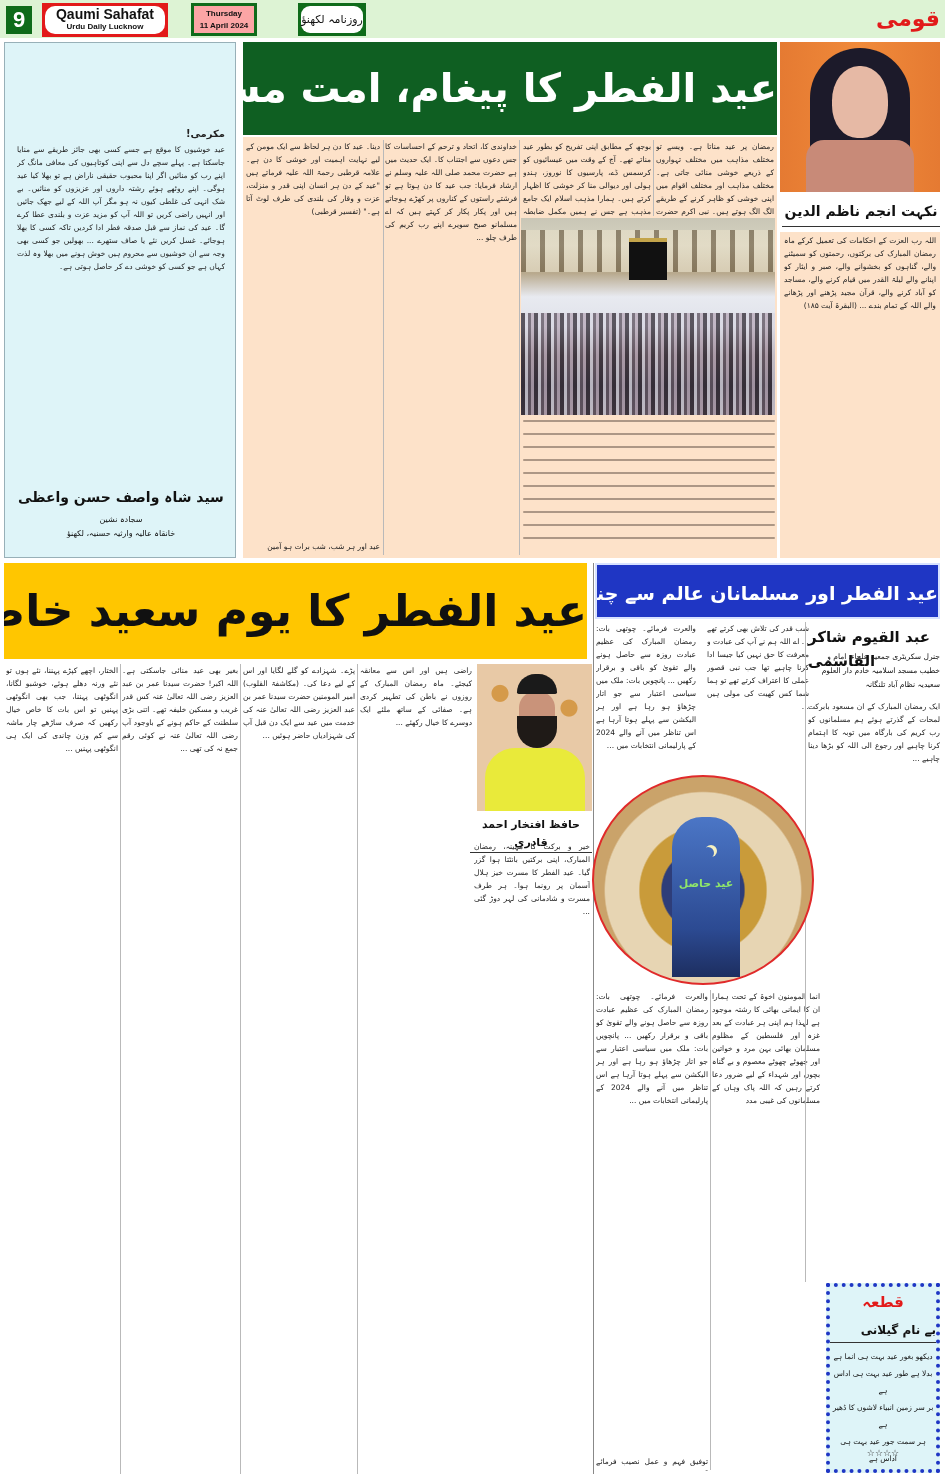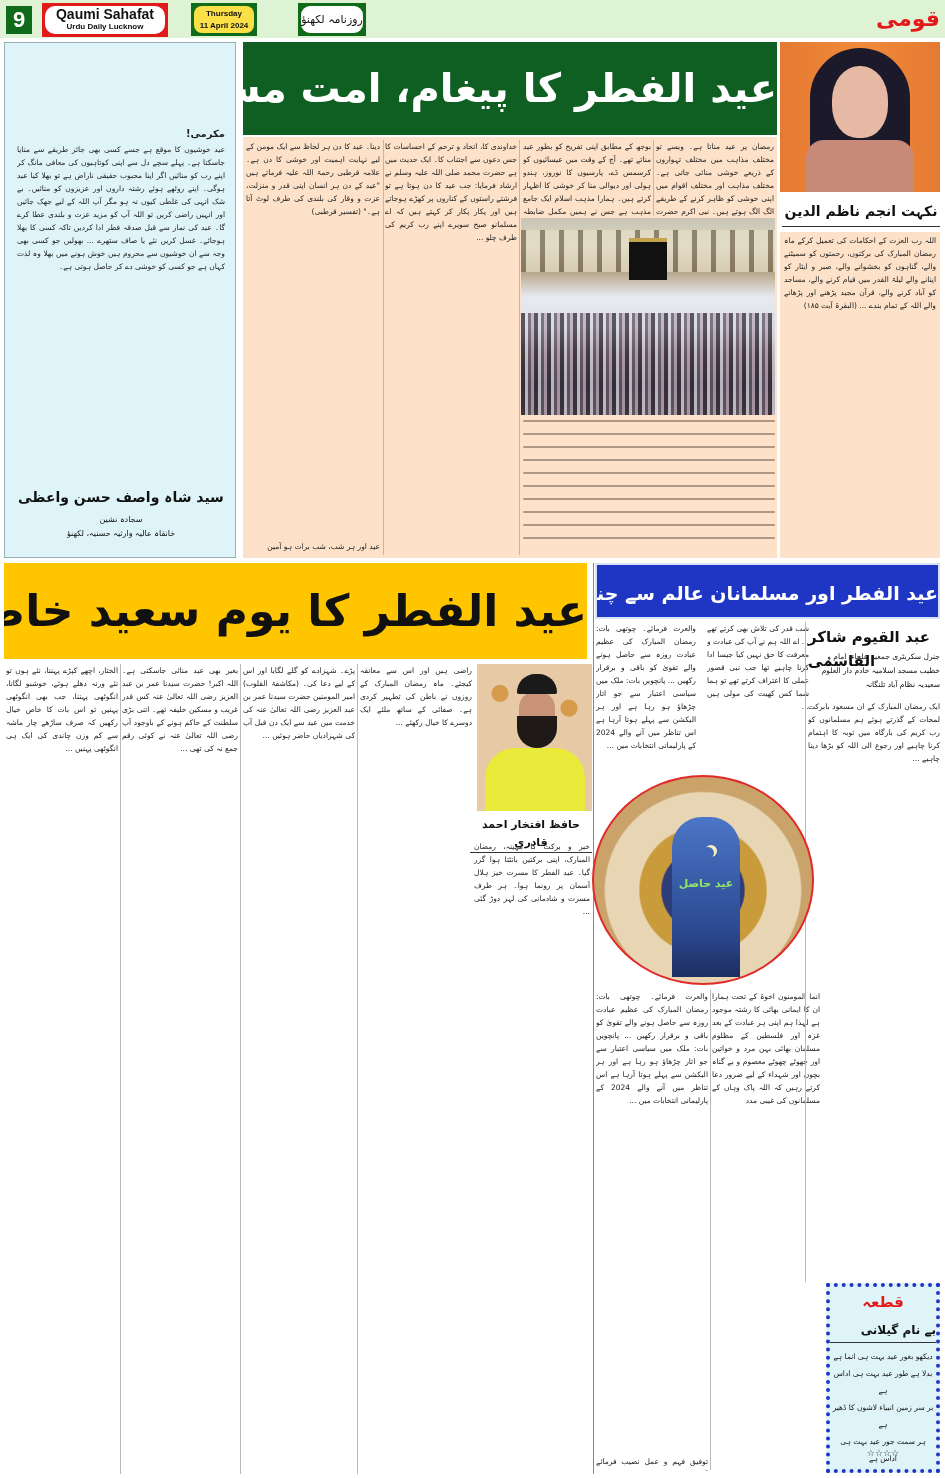--- a/index.html
+++ b/index.html
@@ -8,21 +8,21 @@
   .abs { position: absolute; }
 
   
   .masthead { left: 0; top: 0; width: 945px; height: 38px; background: #ddf3d4; }
   .page-num { left: 6px; top: 6px; width: 26px; height: 28px; background: #0f6b1a; color: #fff; font: bold 22px "Liberation Sans", sans-serif; text-align: center; line-height: 28px; }
   .name-box { left: 42px; top: 3px; width: 126px; height: 34px; background: #e21a1a; padding: 3px; }
   .name-inner { width: 100%; height: 100%; background: #fff; border-radius: 10px; text-align: center; }
   .name-en { font: bold 14px "Liberation Sans", sans-serif; color: #111; line-height: 15px; padding-top: 1px; }
   .name-sub { font: bold 8px "Liberation Sans", sans-serif; color: #111; line-height: 10px; }
   .date-box { left: 191px; top: 3px; width: 66px; height: 33px; background: #0f6b1a; padding: 3px; }
-  .date-inner { width: 100%; height: 100%; background: #fde047; border-radius: 8px; text-align: center; font: bold 8px "Liberation Sans", sans-serif; color: #111; line-height: 12px; padding-top: 2px; }
+  .date-inner { width: 100%; height: 100%; background: #fca5a5; border-radius: 0; text-align: center; font: bold 8px "Liberation Sans", sans-serif; color: #111; line-height: 12px; padding-top: 2px; }
   .roz-box { left: 298px; top: 3px; width: 68px; height: 33px; background: #0f6b1a; padding: 3px; }
   .roz-inner { width: 100%; height: 100%; background: #fff; border-radius: 9px; text-align: center; font: 11px "DejaVu Sans", sans-serif; color: #111; line-height: 27px; direction: rtl; }
   .logo-ur { left: 395px; top: 2px; width: 130px; height: 34px; text-align: right; font: bold 22px "DejaVu Sans", sans-serif; color: #e21a1a; direction: rtl; line-height: 34px; }
 
   
   .col { position: absolute; direction: rtl; text-align: justify; font: 7.5px/13px "DejaVu Sans", sans-serif; color: #222; overflow: hidden; }
   .lines { position: absolute; overflow: hidden; }
   .line { height: 2px; background: #6b5a4c; opacity: .55; margin-bottom: 11px; border-radius: 1px; }
 
   

